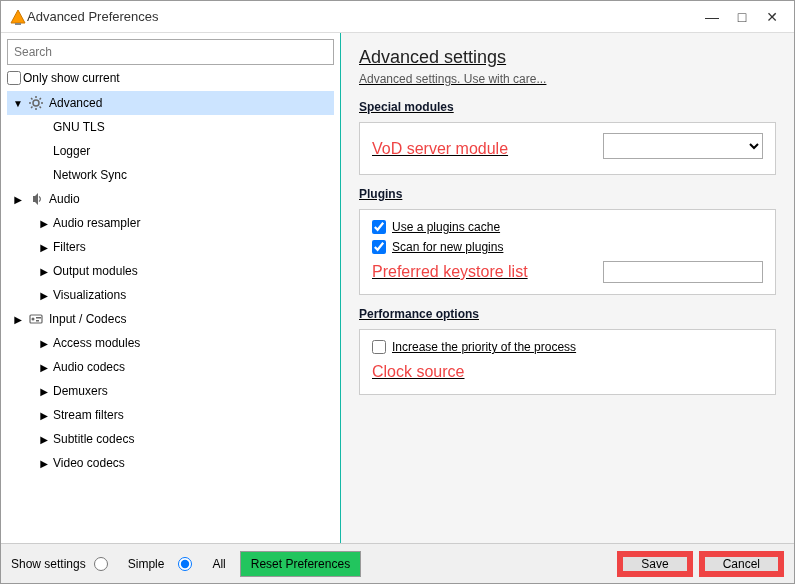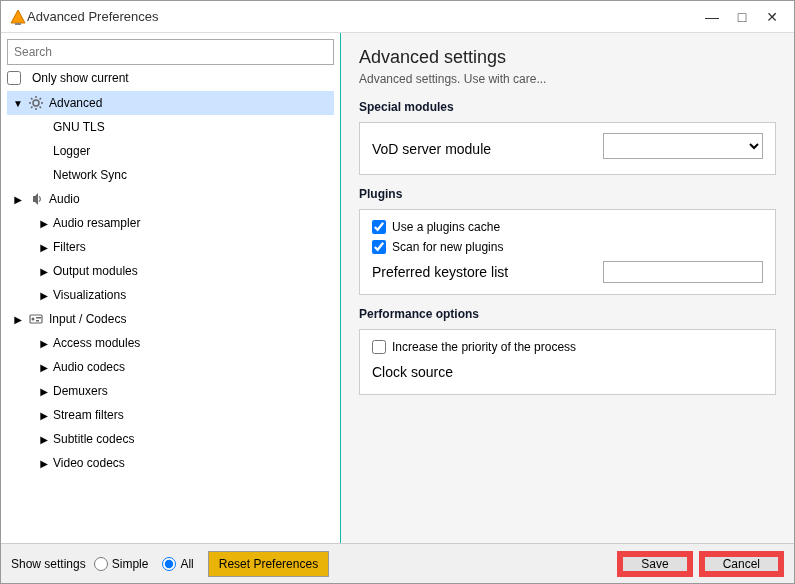--- a/index.html
+++ b/index.html
@@ -70,21 +70,21 @@
       border: 1px solid #aaa;
       padding: 2px 6px;
       font-size: 12px;
       margin-bottom: 6px;
       background: #fff;
       color: #999;
     }
     .only-show-current {
       display: flex;
       align-items: flex-end;
-      gap: 11px;
+      gap: 2px;
       margin-bottom: 6px;
       font-size: 12px;
     }
     .only-show-current input[type=checkbox] {
       width: 14px;
       height: 14px;
     }
     .tree-container {
       flex: 1;
       overflow-y: auto;
@@ -121,20 +121,21 @@
       display: inline-flex;
       align-items: center;
       justify-content: center;
     }
     
     .right-panel {
       flex: 1;
       padding: 14px 18px;
       overflow-y: auto;
       background: #f5f5f5;
+      text-decoration: underline;
     }
     .right-panel h2 {
       font-size: 18px;
       font-weight: normal;
       color: #222;
       margin-bottom: 4px;
     }
     .right-panel .subtitle {
       font-size: 12px;
       color: #555;
@@ -155,22 +156,22 @@
     }
     .form-row {
       display: flex;
       align-items: center;
       margin-bottom: 8px;
       min-height: 24px;
     }
     .form-row:last-child { margin-bottom: 0; }
     .form-label {
       flex: 1;
-      font-size: 14px;
-      color: #000000;
+      font-size: 16px;
+      color: #ef4444;
     }
     .form-control-right {
       width: 160px;
       flex-shrink: 0;
     }
     select.form-select {
       width: 160px;
       height: 24px;
       border: 1px solid #aaa;
       background: #fff;
@@ -211,28 +212,28 @@
     }
     .radio-group {
       display: flex;
       align-items: center;
       gap: 14px;
       margin-right: 14px;
     }
     .radio-option {
       display: flex;
       align-items: center;
-      gap: 4px;
+      gap: 20px;
       font-size: 12px;
     }
     .radio-option input[type=radio] { width: 14px; height: 14px; }
     .reset-btn {
       height: 26px;
       padding: 0 10px;
-      background: #eab308;
+      background: #22c55e;
       border: 1px solid #999;
       font-size: 12px;
       cursor: pointer;
     }
     .spacer { flex: 1; }
     .action-btn {
       height: 26px;
       padding: 0 18px;
       background: #e0e0e0;
       border: 6px solid #ef4444;

